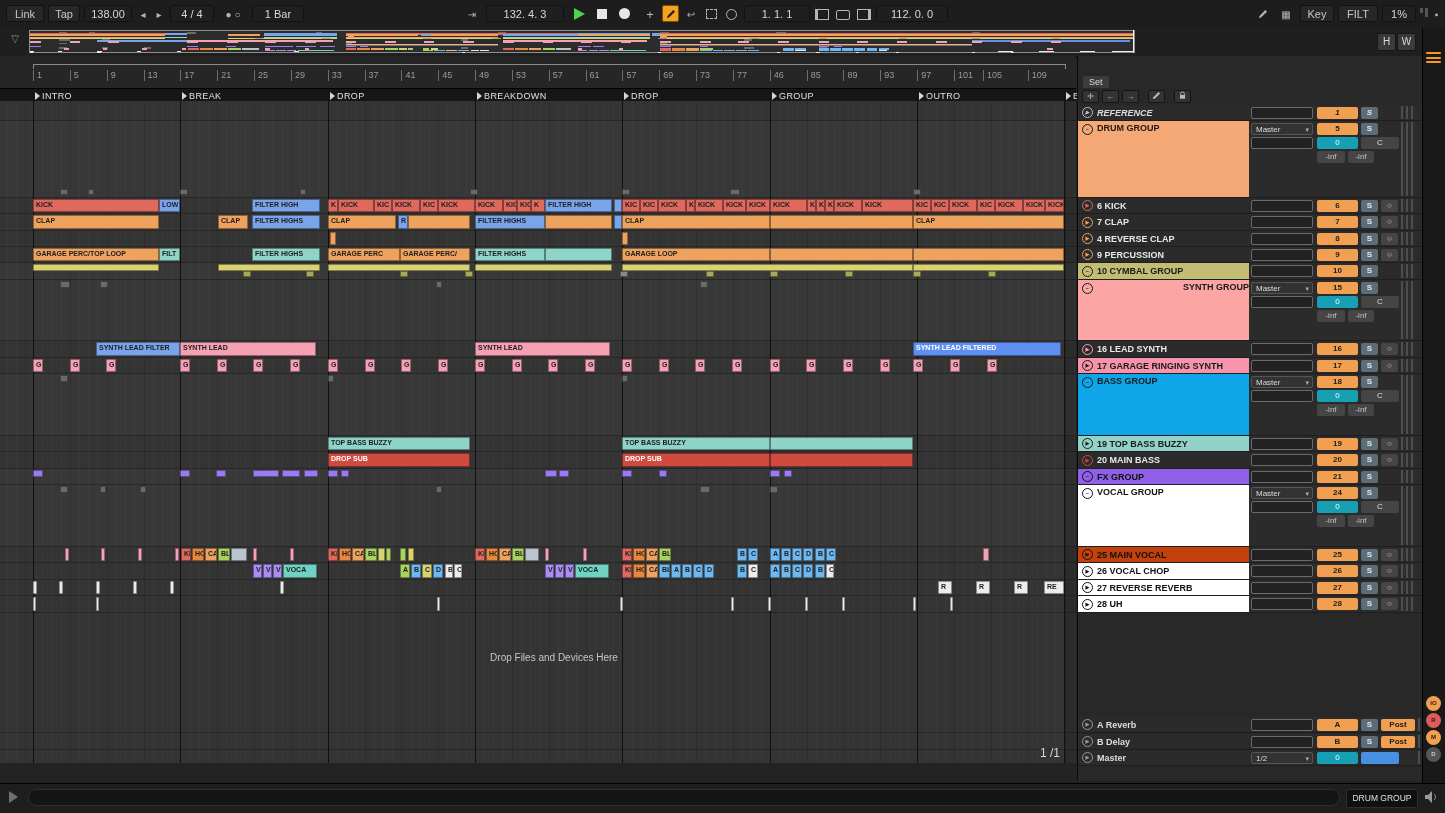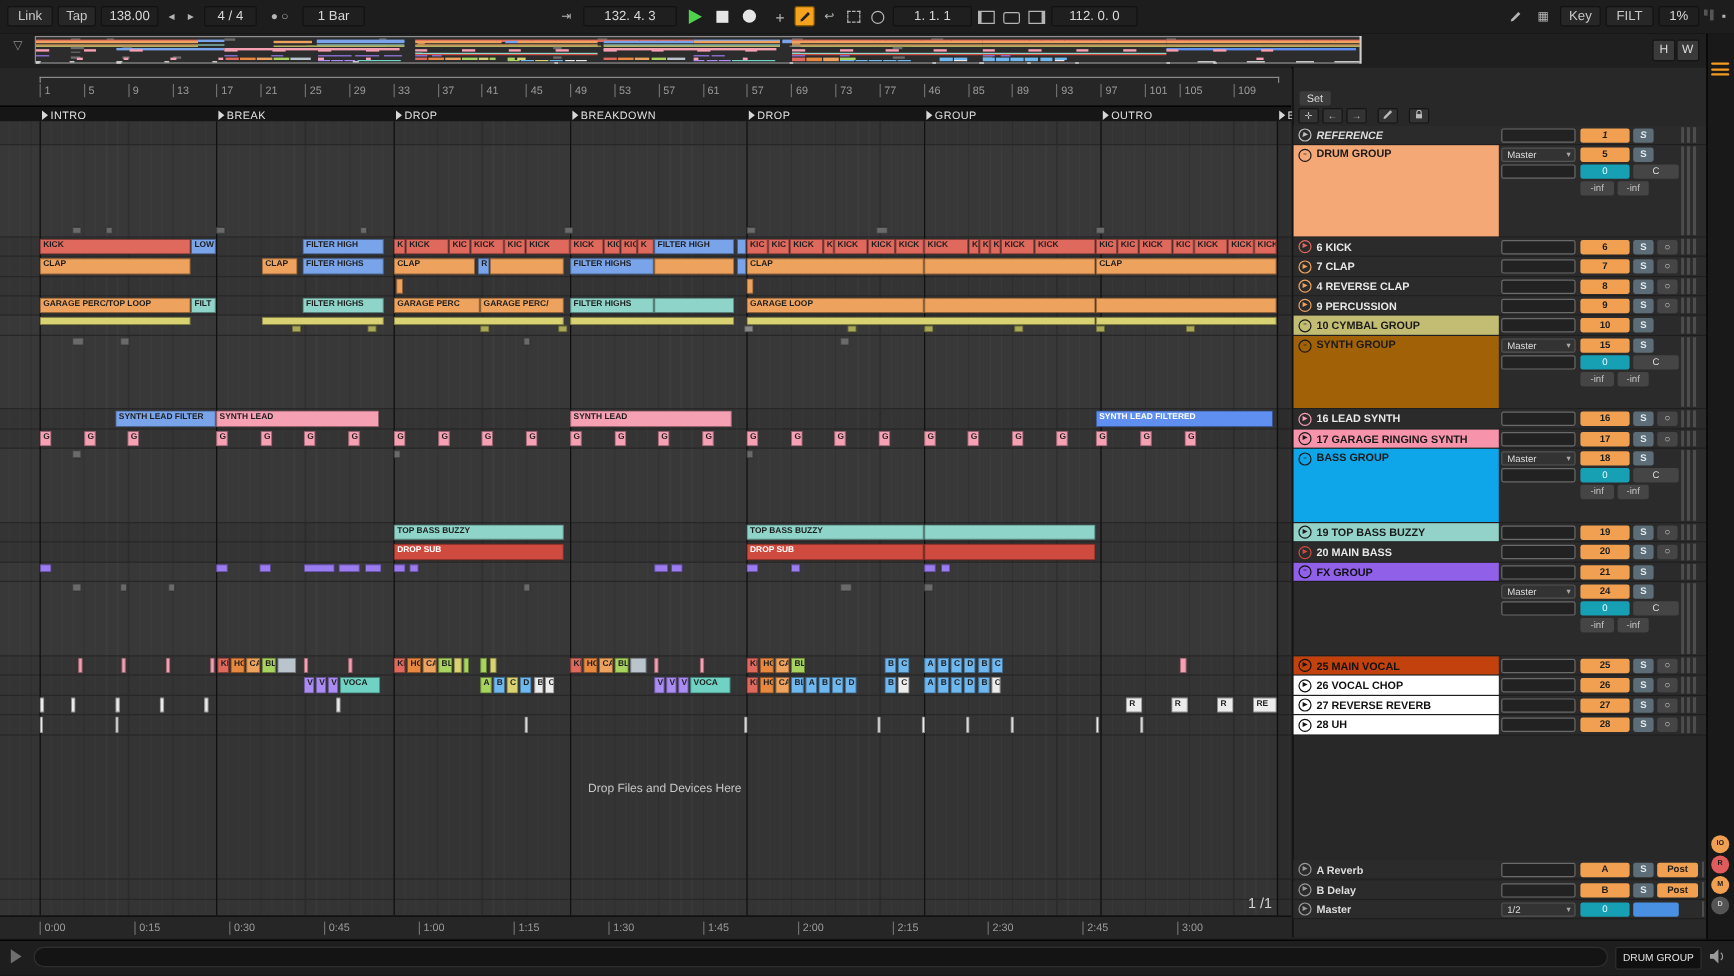--- a/index.html
+++ b/index.html
@@ -1019,35 +1019,20 @@
         </div>
         <div class="lane" style="top: 616px; height: 16px;"></div>
         <div class="lane" style="top: 633px; height: 16px;"></div>
         <div class="lane" style="top: 649px; height: 16px;"></div>
       </div>
     <div class="postend"></div>
     <div class="drop-text">Drop Files and Devices Here</div>
     <div class="zoom-ratio">1 /1</div>
   </div>
 
-  <div id="time-ruler" class="time-ruler">
-      <div class="time-label" style="left: 33px;">0:00</div>
-      <div class="time-label" style="left: 112px;">0:15</div>
-      <div class="time-label" style="left: 191px;">0:30</div>
-      <div class="time-label" style="left: 270px;">0:45</div>
-      <div class="time-label" style="left: 349px;">1:00</div>
-      <div class="time-label" style="left: 428px;">1:15</div>
-      <div class="time-label" style="left: 507px;">1:30</div>
-      <div class="time-label" style="left: 586px;">1:45</div>
-      <div class="time-label" style="left: 665px;">2:00</div>
-      <div class="time-label" style="left: 744px;">2:15</div>
-      <div class="time-label" style="left: 823px;">2:30</div>
-      <div class="time-label" style="left: 902px;">2:45</div>
-      <div class="time-label" style="left: 981px;">3:00</div>
-    </div>
 
   <div id="panel" class="panel">
     <div class="set-head">
       <div class="set-label">Set</div>
       <div class="set-icons">
         <div class="set-ico">✛</div>
         <div class="set-ico">←</div>
         <div class="set-ico">→</div>
         <div class="set-ico" style="margin-left:6px;">
           <svg width="9" height="9" viewBox="0 0 10 10">
@@ -1136,21 +1121,21 @@
           <div class="hname center" style="background: rgb(195, 189, 116); color: rgb(26, 26, 26);">
             <div class="hicon" style="border-color: rgb(26, 26, 26); color: rgb(26, 26, 26);">−</div>
             <span>10 CYMBAL GROUP</span>
           </div>
           <div class="hctl obox" style="left: 173px; top: 2px; width: 62px;"></div>
           <div class="hctl numbox" style="left: 239px; top: 2px; width: 41px;">10</div>
           <div class="hctl sbox" style="left: 283px; top: 2px; width: 17px;">S</div>
           <div class="hmeter" style="left: 323px; top: 1px; width: 14px; height: 14px;"></div>
         </div>
         <div class="hrow" style="top: 224px; height: 61px;">
-          <div class="hname" style="background: #a16207; color: rgb(26, 26, 26);">
+          <div class="hname" style="background: #fca5a5; color: rgb(26, 26, 26); justify-content: space-between;">
             <div class="hicon" style="border-color: rgb(26, 26, 26); color: rgb(26, 26, 26);">−</div>
             <span>SYNTH GROUP</span>
           </div>
           <div class="hctl dropbox" style="left: 173px; top: 2px; width: 62px;">Master<span class="caret">▾</span></div>
           <div class="hctl numbox" style="left: 239px; top: 2px; width: 41px;">15</div>
           <div class="hctl sbox" style="left: 283px; top: 2px; width: 17px;">S</div>
           <div class="hctl obox" style="left: 173px; top: 16px; width: 62px;"></div>
           <div class="hctl volbox" style="left: 239px; top: 16px; width: 41px;">0</div>
           <div class="hctl panbox" style="left: 283px; top: 16px; width: 38px;">C</div>
           <div class="hctl sendbox" style="left: 239px; top: 30px; width: 28px;">-inf</div>
@@ -1220,20 +1205,24 @@
           <div class="hname center" style="background: rgb(144, 97, 232); color: rgb(16, 16, 16);">
             <div class="hicon" style="border-color: rgb(16, 16, 16); color: rgb(16, 16, 16);">−</div>
             <span>FX GROUP</span>
           </div>
           <div class="hctl obox" style="left: 173px; top: 2px; width: 62px;"></div>
           <div class="hctl numbox" style="left: 239px; top: 2px; width: 41px;">21</div>
           <div class="hctl sbox" style="left: 283px; top: 2px; width: 17px;">S</div>
           <div class="hmeter" style="left: 323px; top: 1px; width: 14px; height: 13px;"></div>
         </div>
         <div class="hrow" style="top: 429px; height: 62px;">
+          <div class="hname" style="background: rgb(255, 255, 255); color: rgb(17, 17, 17);">
+            <div class="hicon" style="border-color: rgb(17, 17, 17); color: rgb(17, 17, 17);">−</div>
+            <span>VOCAL GROUP</span>
+          </div>
           <div class="hctl dropbox" style="left: 173px; top: 2px; width: 62px;">Master<span class="caret">▾</span></div>
           <div class="hctl numbox" style="left: 239px; top: 2px; width: 41px;">24</div>
           <div class="hctl sbox" style="left: 283px; top: 2px; width: 17px;">S</div>
           <div class="hctl obox" style="left: 173px; top: 16px; width: 62px;"></div>
           <div class="hctl volbox" style="left: 239px; top: 16px; width: 41px;">0</div>
           <div class="hctl panbox" style="left: 283px; top: 16px; width: 38px;">C</div>
           <div class="hctl sendbox" style="left: 239px; top: 30px; width: 28px;">-inf</div>
           <div class="hctl sendbox" style="left: 270px; top: 30px; width: 26px;">-inf</div>
           <div class="hmeter" style="left: 323px; top: 1px; width: 14px; height: 59px;"></div>
         </div>

